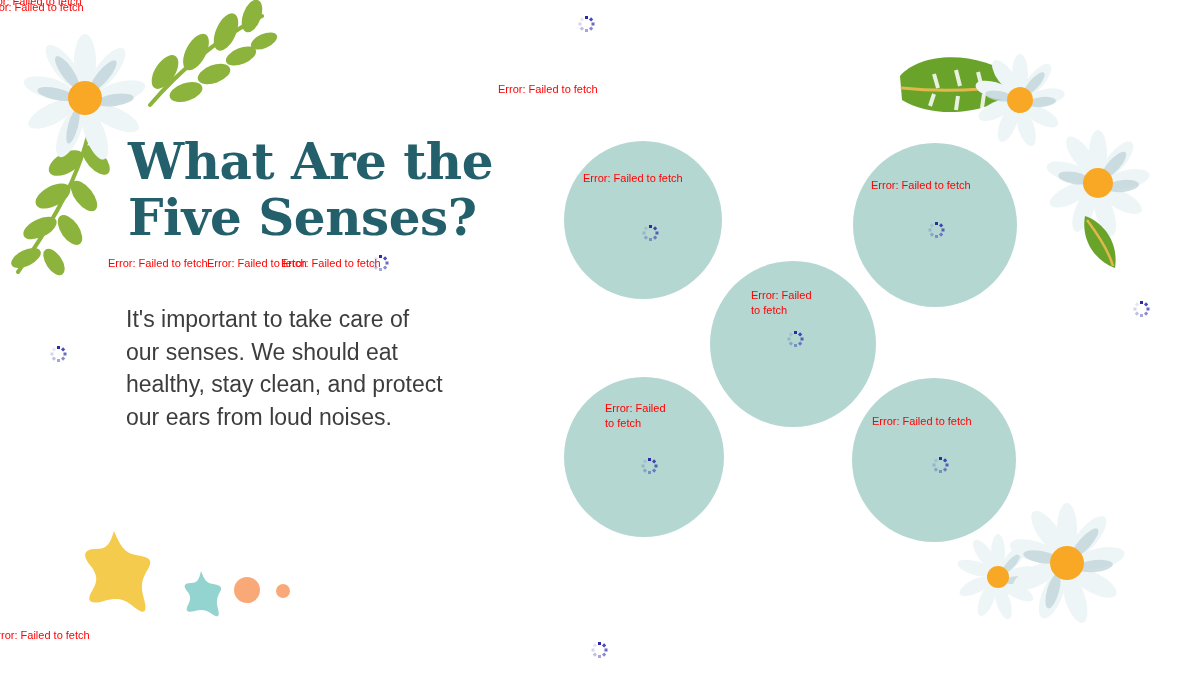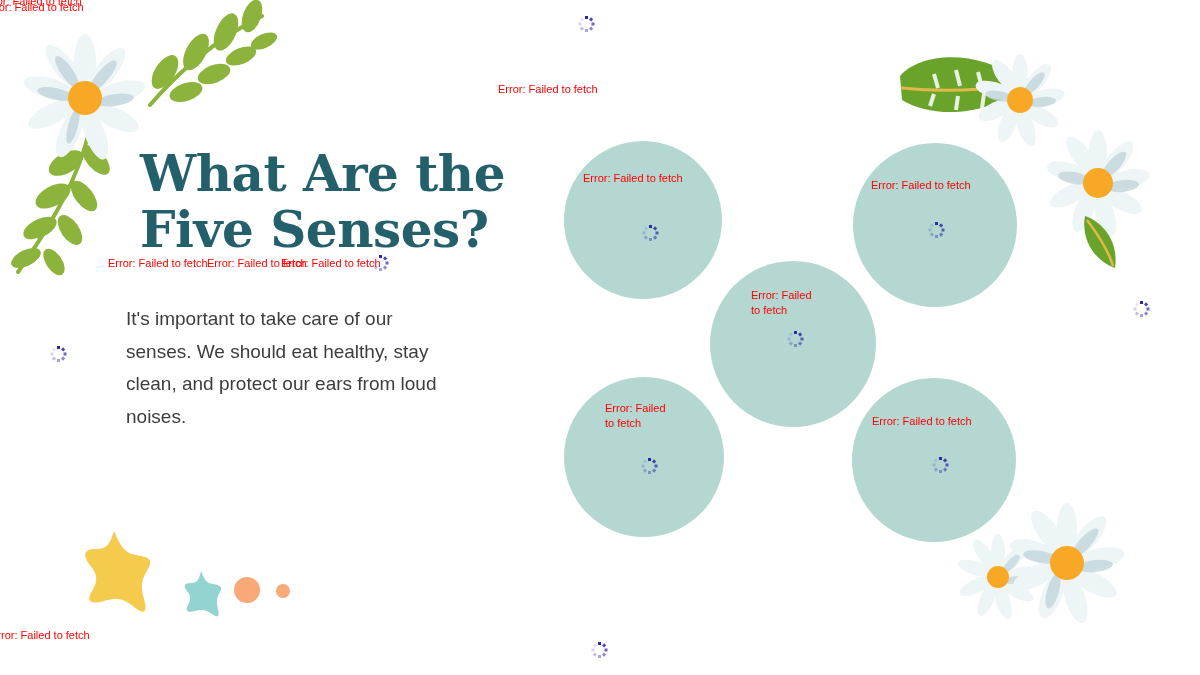--- a/index.html
+++ b/index.html
@@ -24,29 +24,29 @@
     position: absolute;
     left: 128px;
     top: 134px;
     width: 420px;
     font-family: "DejaVu Serif", serif;
     font-weight: 700;
     font-size: 50px;
     line-height: 56px;
     letter-spacing: -0.5px;
     color: #23606b;
-    margin: 12px;
+    margin: 0;
   }
   .body-copy {
     position: absolute;
     left: 126px;
     top: 303px;
     width: 320px;
     font-family: "Liberation Sans", sans-serif;
-    font-size: 19px;
+    font-size: 23px;
     line-height: 32.5px;
     color: #3d3d3d;
     margin: 0;
   }
 
   
   .err {
     position: absolute;
     color: #ff0000;
     font-family: "Liberation Sans", sans-serif;

